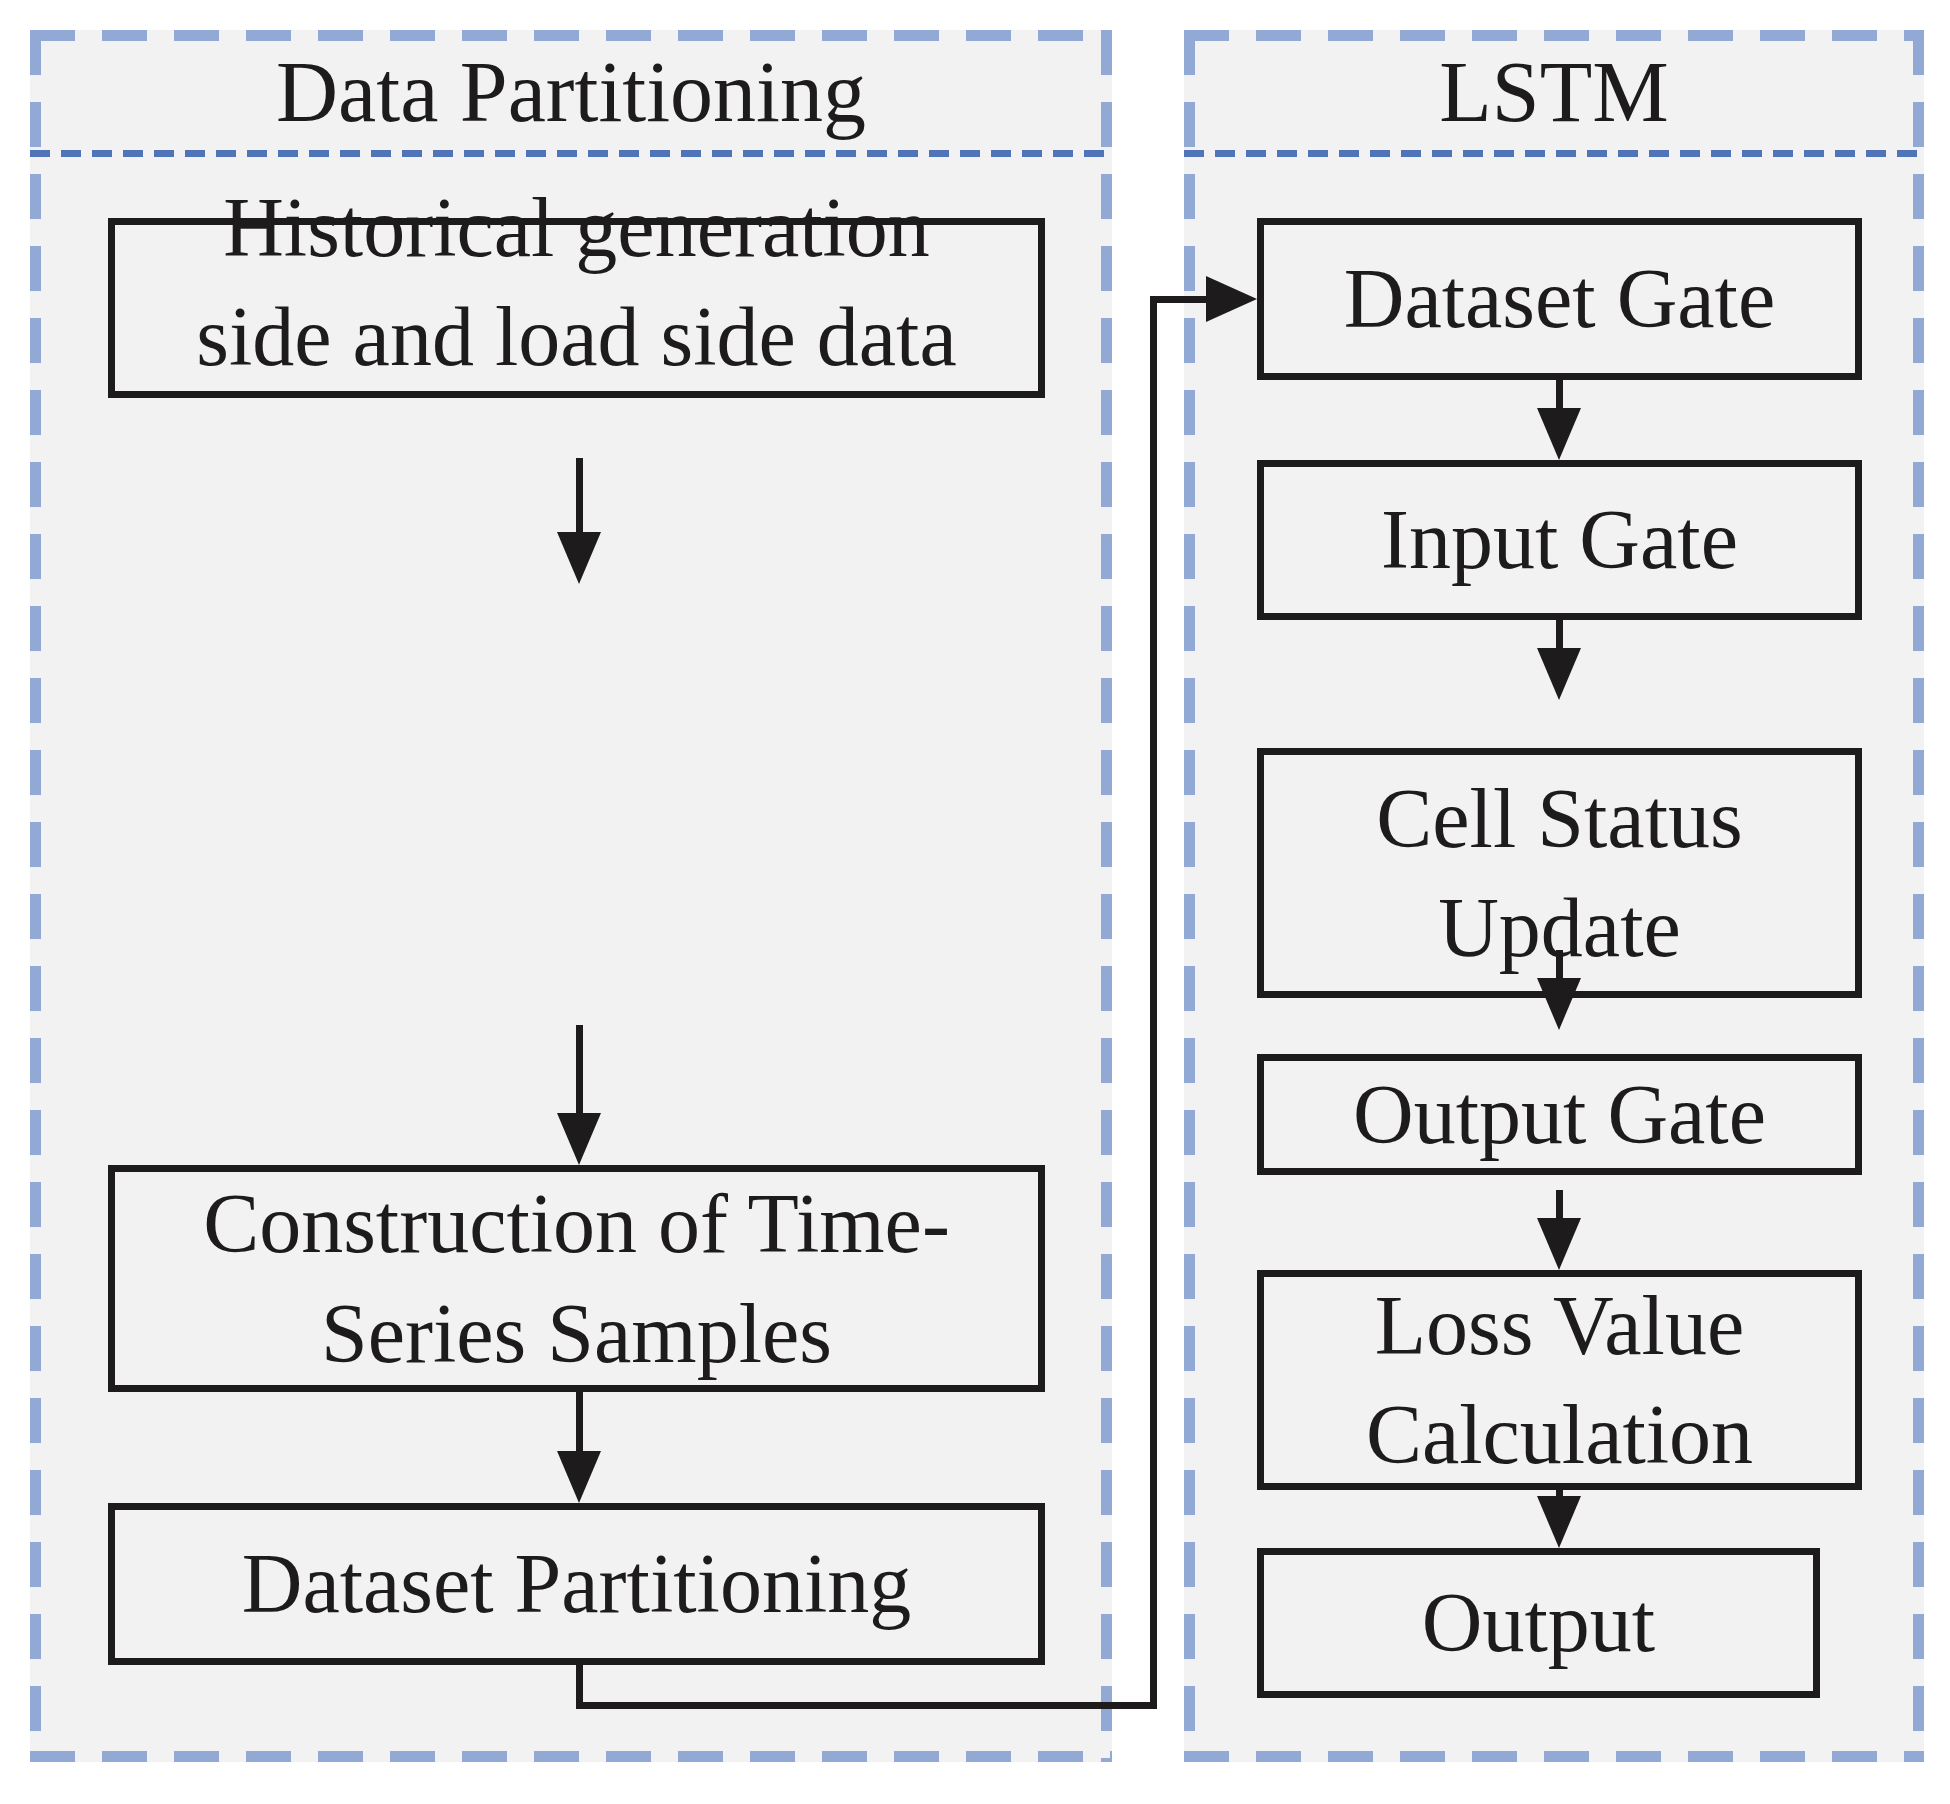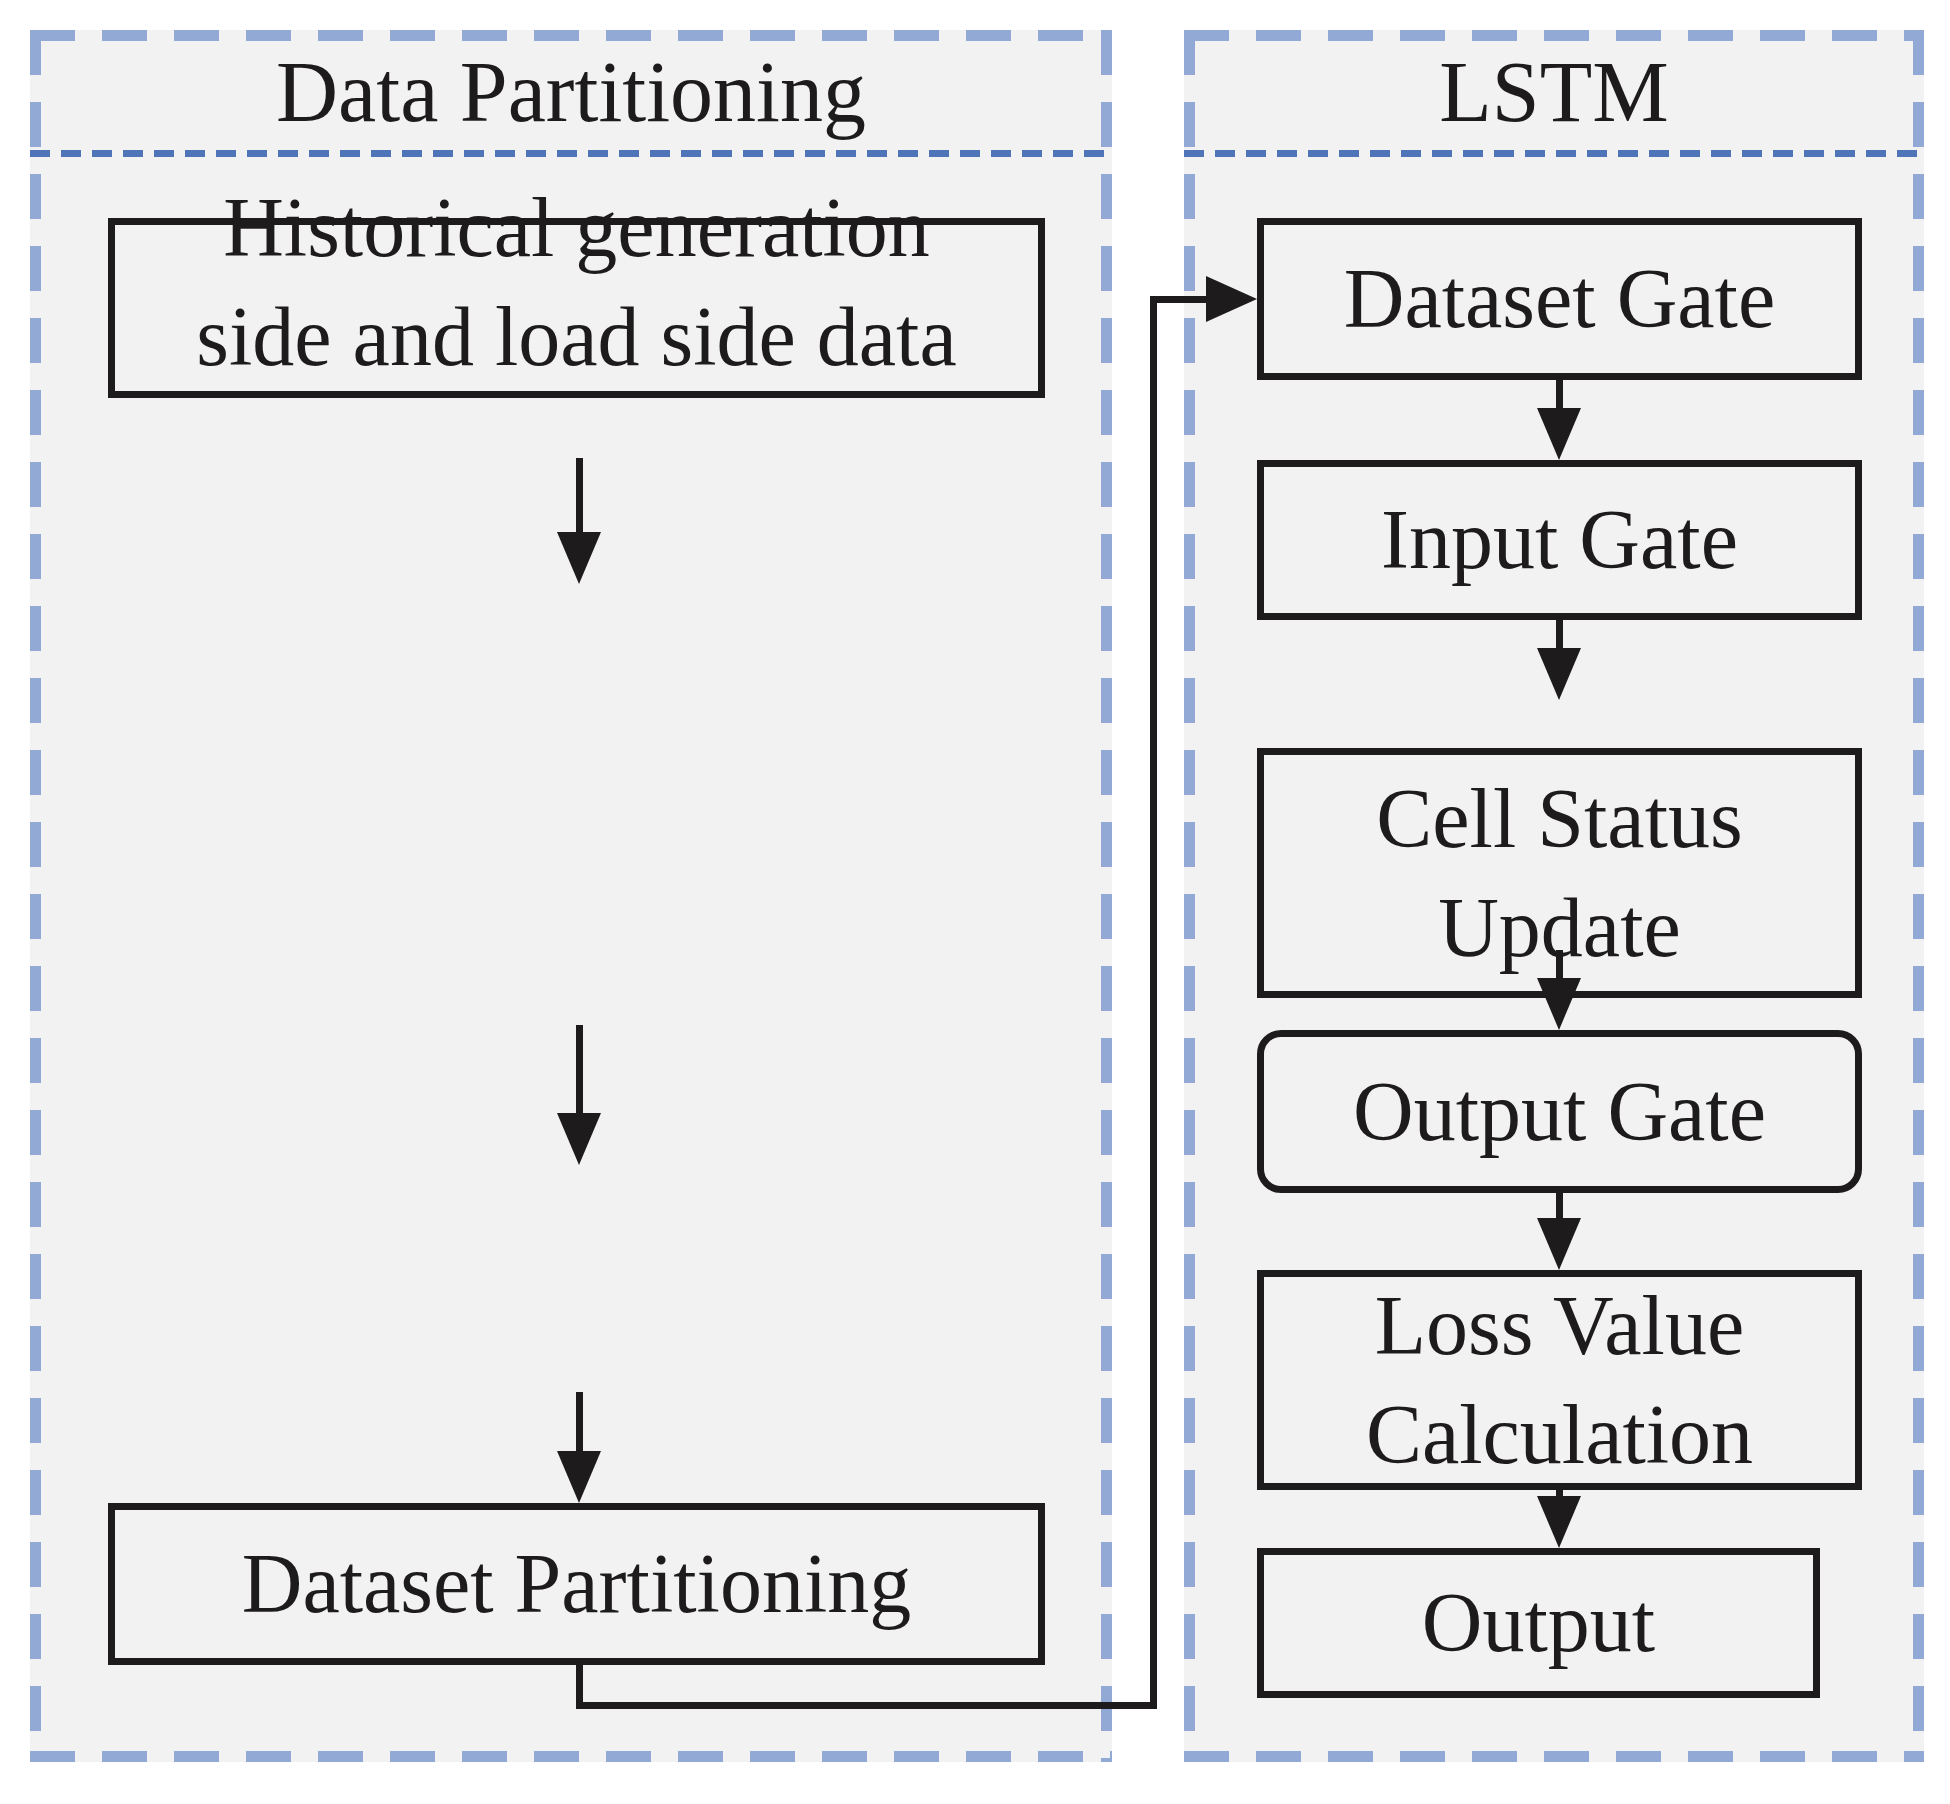--- a/index.html
+++ b/index.html
@@ -88,20 +88,24 @@
 side and load side data</span>
     </div>
 
     <div class="shaft-v" style="left:546px;top:428px;height:78px;"></div>
     <div class="head-down" style="left:527px;top:502px;"></div>
 
 
     <div class="shaft-v" style="left:546px;top:995px;height:92px;"></div>
     <div class="head-down" style="left:527px;top:1083px;"></div>
 
+    <div class="flow-box" style="left:78px;top:1135px;width:937px;height:227px;">
+      <span class="label">Construction of Time-
+Series Samples</span>
+    </div>
 
     <div class="shaft-v" style="left:546px;top:1362px;height:63px;"></div>
     <div class="head-down" style="left:527px;top:1421px;"></div>
 
     <div class="flow-box" style="left:78px;top:1473px;width:937px;height:162px;">
       <span class="label">Dataset Partitioning</span>
     </div>
   </div>
 
   <div class="panel" id="panel-right">
@@ -128,21 +132,21 @@
     <div class="head-down" style="left:353px;top:618px;"></div>
 
     <div class="flow-box" style="left:73px;top:670px;width:605px;height:250px;margin-top:48px;">
       <span class="label">Cell Status
 Update</span>
     </div>
 
     <div class="shaft-v" style="left:372px;top:920px;height:30px;"></div>
     <div class="head-down" style="left:353px;top:948px;"></div>
 
-    <div class="flow-box" style="left:73px;top:1000px;width:605px;height:163px;border-radius:24px;">
+    <div class="flow-box" style="left:73px;top:1024px;width:605px;height:121px;">
       <span class="label">Output Gate</span>
     </div>
 
     <div class="shaft-v" style="left:372px;top:1160px;height:30px;"></div>
     <div class="head-down" style="left:353px;top:1188px;"></div>
 
     <div class="flow-box" style="left:73px;top:1240px;width:605px;height:220px;">
       <span class="label">Loss Value
 Calculation</span>
     </div>

